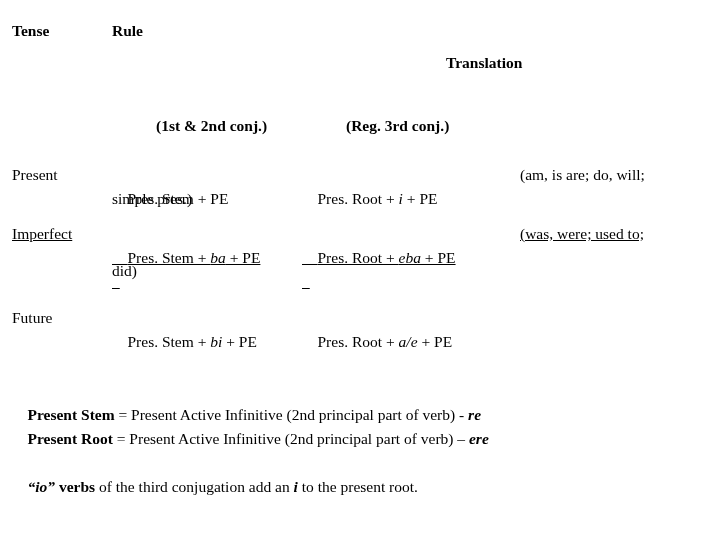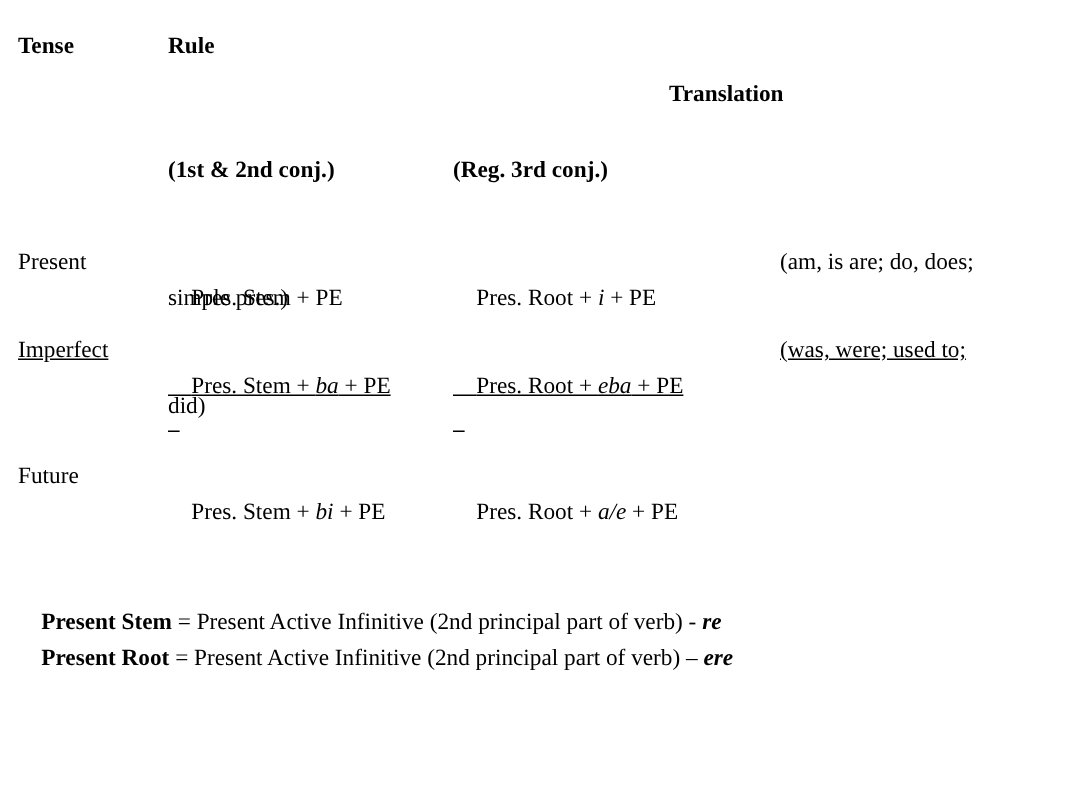--- a/index.html
+++ b/index.html
@@ -39,21 +39,21 @@
   
   .col1 { left: 12px; }
   .col2 { left: 112px; }
   .col3 { left: 302px; }
   .col4 { left: 520px; }
   .colT { left: 446px; margin-top: 32px; }
 
   
   .r-head    { top: 19px; }
   .r-section { top: 67px; }
-  .r-sub     { top: 102px; }
+  .r-sub     { top: 114px; margin-left: 44px; }
   .r-present { top: 163px; }
   .r-present2{ top: 187px; }
   .r-imperf  { top: 222px; text-decoration: underline; }
   .r-imperf2 { top: 259px; }
   .r-future  { top: 306px; }
 
   .r-note1   { top: 379px; text-align: right; }
   .r-note2   { top: 403px; }
   .r-note3   { top: 451px; }
 
@@ -76,21 +76,21 @@
 
   <div class="cell col2 r-present">
     <span>Pres. Stem + PE</span><span class="i"></span><span></span>
   </div>
   <div class="cell col2 r-present2">simple pres.)</div>
 
   <div class="cell col3 r-present">
     <span>Pres. Root + </span><span class="i">i</span><span> + PE</span>
   </div>
 
-  <div class="cell col4 r-present">(am, is are; do, does;</div>
+  <div class="cell col4 r-present">(am, is are; do, will;</div>
 
   <div class="cell col1 r-imperf">Imperfect</div>
 
   <div class="cell col2 r-imperf">
     <span>Pres. Stem + </span><span class="i">ba</span><span> + PE</span>
   </div>
   <div class="cell col2 r-imperf2">did)</div>
 
   <div class="cell col3 r-imperf">
     <span>Pres. Root + </span><span class="i">eba</span><span> + PE</span>
@@ -110,14 +110,17 @@
 
 
   <div class="note r-note1">
     <span class="b">Present Stem</span><span> = Present Active Infinitive (2nd principal part of verb) - </span><span class="bi">re</span>
   </div>
 
   <div class="note r-note2">
     <span class="b">Present Root</span><span> = Present Active Infinitive (2nd principal part of verb) – </span><span class="bi">ere</span>
   </div>
 
+  <div class="note r-note3">
+    <span class="bi">“io”</span><span class="b"> verbs</span><span> of the third conjugation add an </span><span class="bi">i</span><span> to the present root.</span>
+  </div>
 
 </div>
 
 </body></html>

